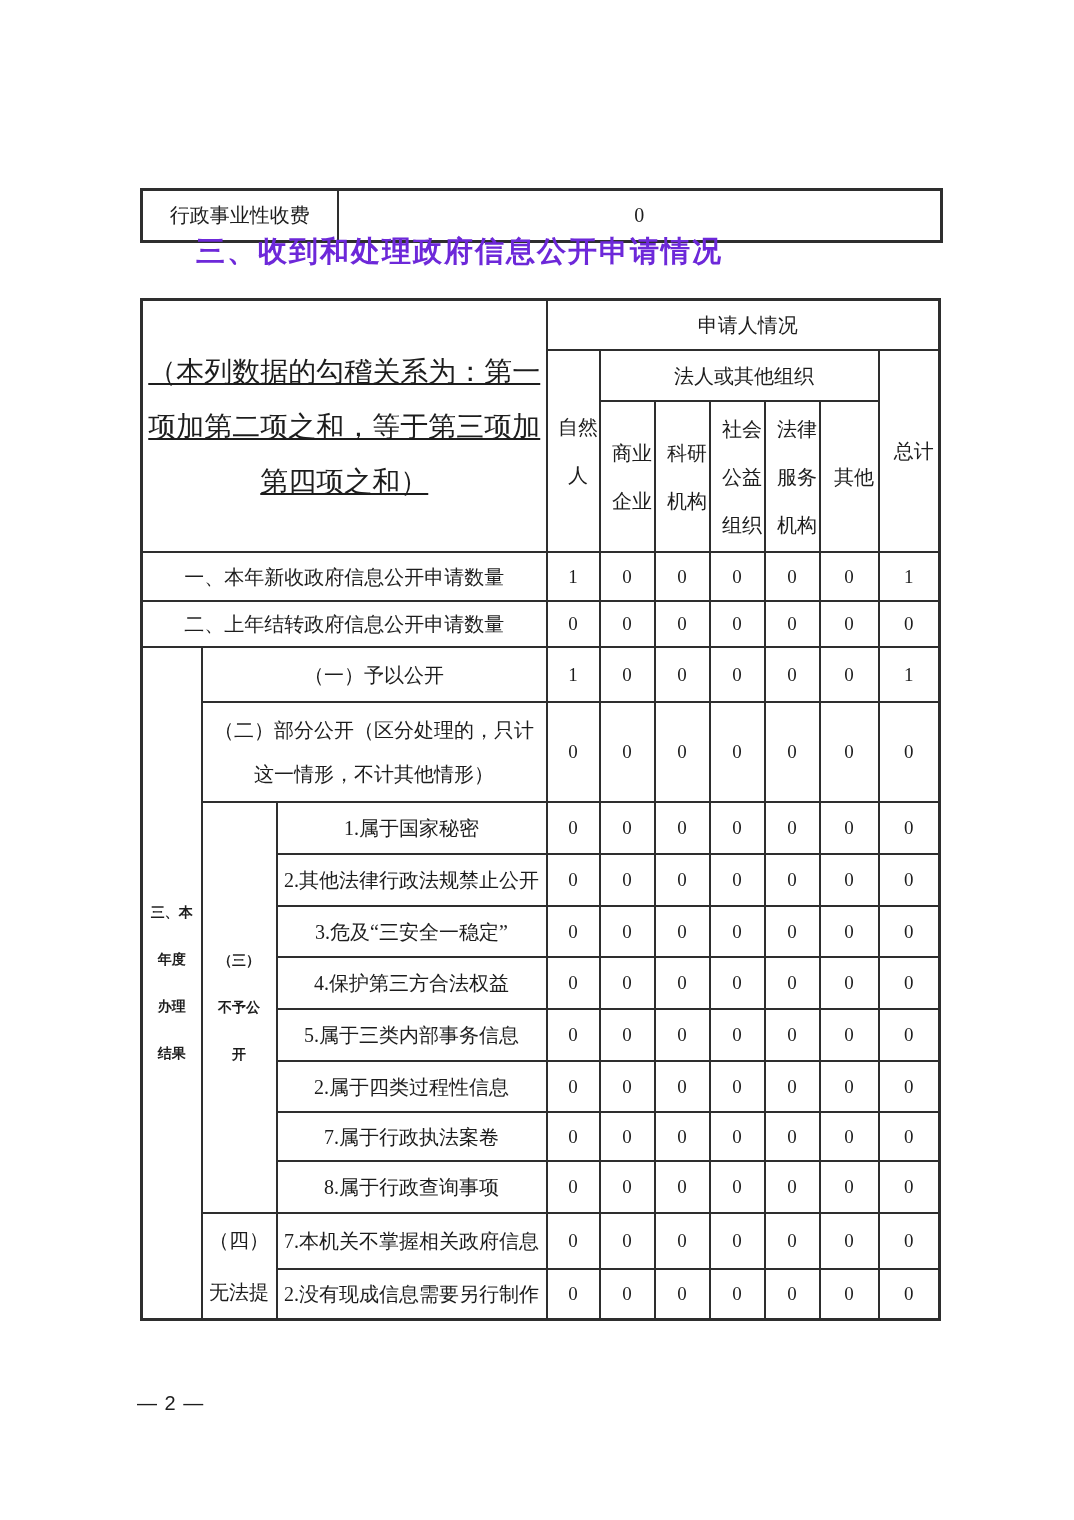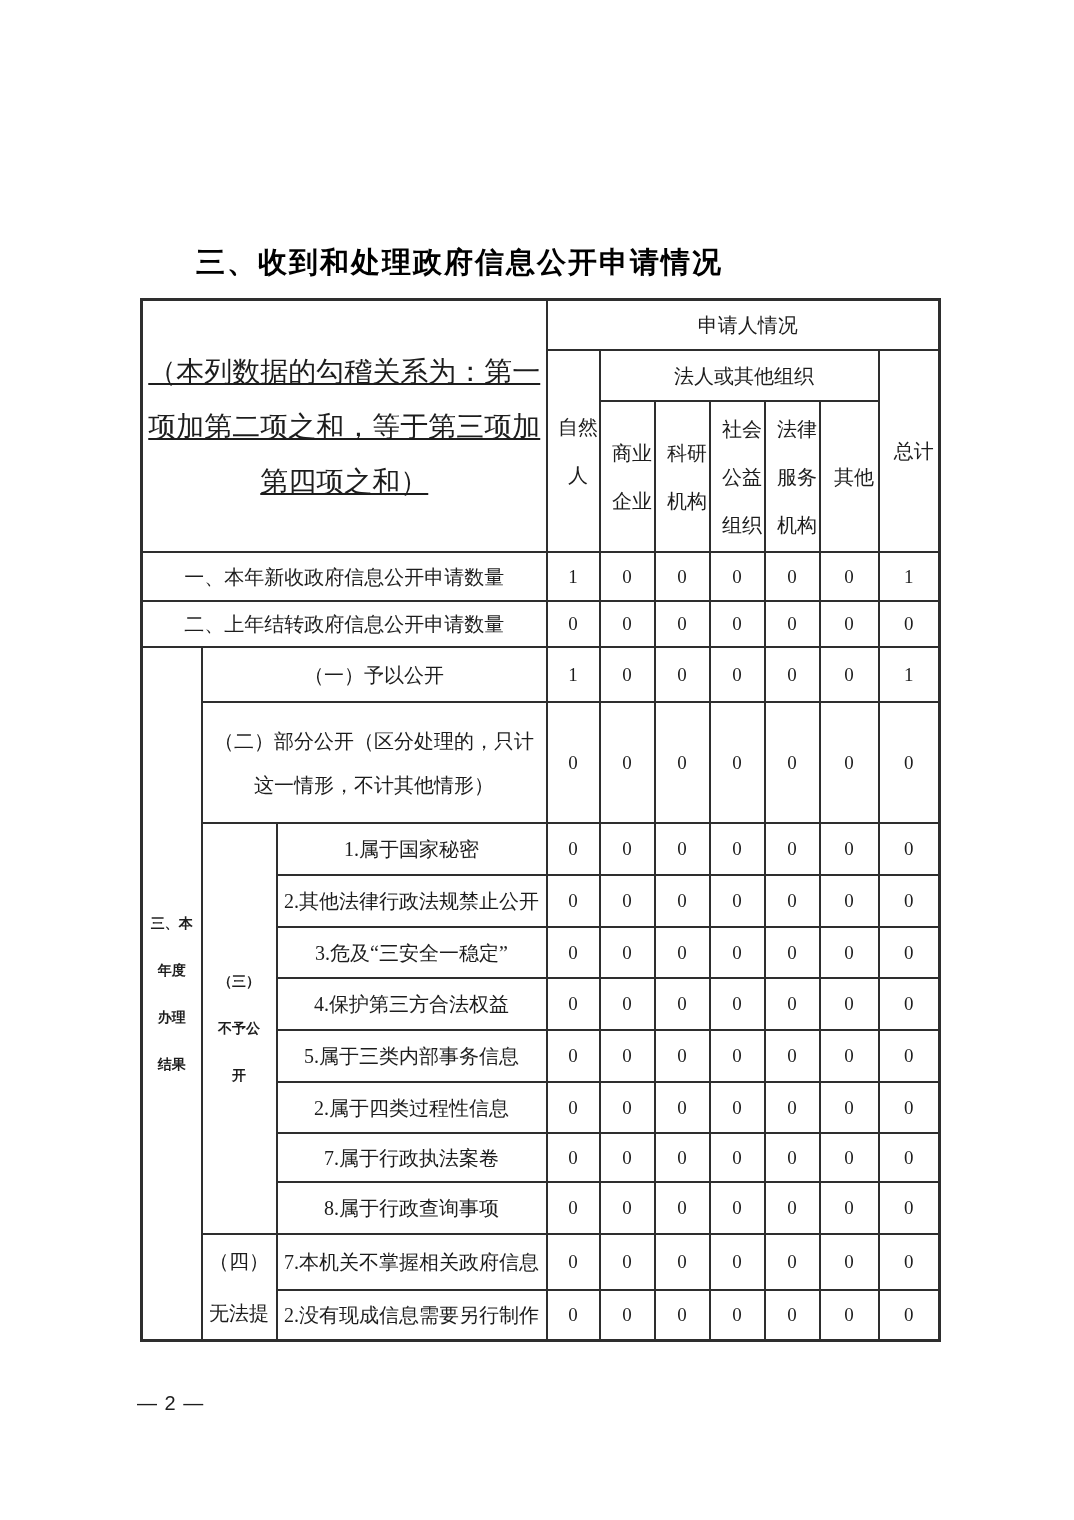--- a/index.html
+++ b/index.html
@@ -27,44 +27,44 @@
     left: 140px; top: 188px;
     width: 800px;
     border: 3px solid #2e2e2e;
   }
   .fee-table tr { height: 52px; }
   .fee-label, .fee-value { font-size: 20px; }
 
   
   .heading {
     position: absolute;
-    left: 196px; top: 242px;
+    left: 196px; top: 231px;
     font-family: "Liberation Sans", sans-serif;
     font-weight: 700;
     font-size: 29px;
     line-height: 40px;
     letter-spacing: 2px;
-    color: #000000;
+    color: #6d28d9;
     white-space: nowrap;
   }
 
   
   .main-table {
     position: absolute;
     left: 140px; top: 298px;
     width: 798px;
     border: 3px solid #2e2e2e;
   }
   .r45  { height: 45px; }
   .r50  { height: 49px; }
   .r51  { height: 51px; }
   .r52  { height: 52px; }
   .r53  { height: 37px; }
   .r55  { height: 55px; }
-  .r100 { height: 121px; }
+  .r100 { height: 100px; }
   .r151 { height: 151px; }
 
   .note-cell { font-size: 28px; line-height: 55px; padding: 0 2px; text-decoration: underline; }
   .hdr-cell  { font-size: 20px; line-height: 48px; white-space: pre; padding-left: 10px; }
   .lbl-cell  { font-size: 20px; line-height: 44px; padding: 0 2px; }
   .grp-cell  { font-size: 14px; line-height: 47px; white-space: pre; font-weight: bold; }
   .g4-cell   { font-size: 20px; line-height: 52px; white-space: pre; }
   .val-cell  { font-size: 19px; }
 
   
@@ -76,20 +76,32 @@
     letter-spacing: 1px;
     color: #1d1d1d;
     white-space: pre;
   }
 </style>
 </head>
 <body>
 
 <div class="page">
 
+  <table class="fee-table">
+    <colgroup>
+        <col style="width:196px">
+        <col style="width:604px">
+      </colgroup>
+    <tbody>
+        <tr>
+      <td class="fee-label">行政事业性收费</td>
+      <td class="fee-value">0</td>
+    </tr>
+  </tbody>
+    </table>
 
   <div class="heading">三、收到和处理政府信息公开申请情况</div>
 
   <table class="main-table">
     <colgroup>
       <col style="width:60px">
         <col style="width:75px">
         <col style="width:270px">
       <col style="width:53px">
         <col style="width:55px">

